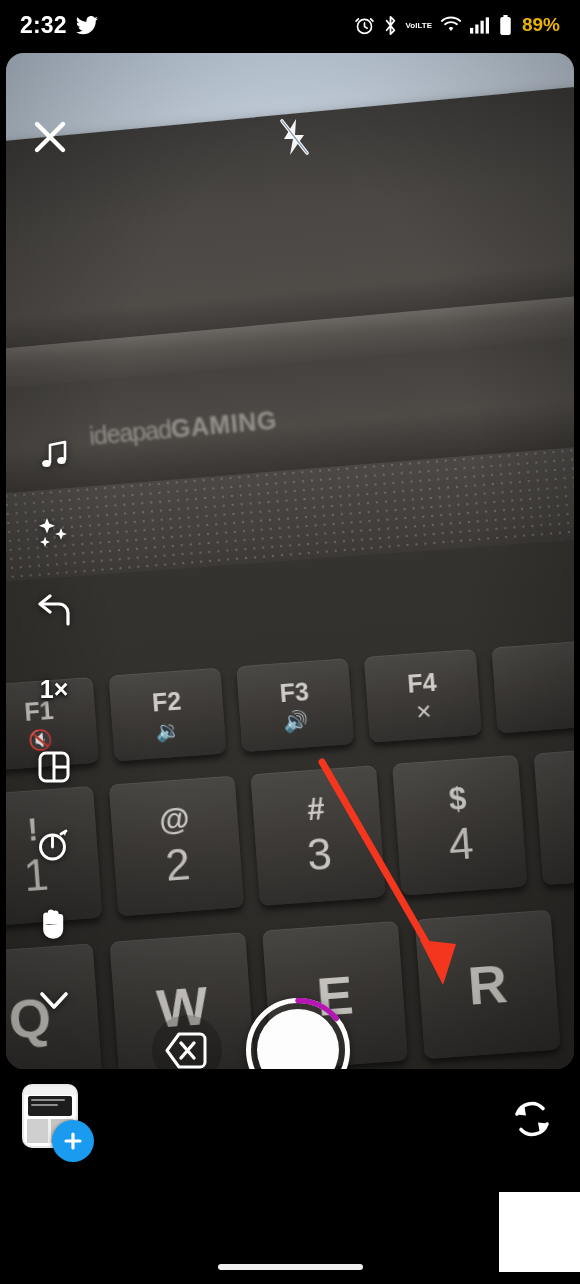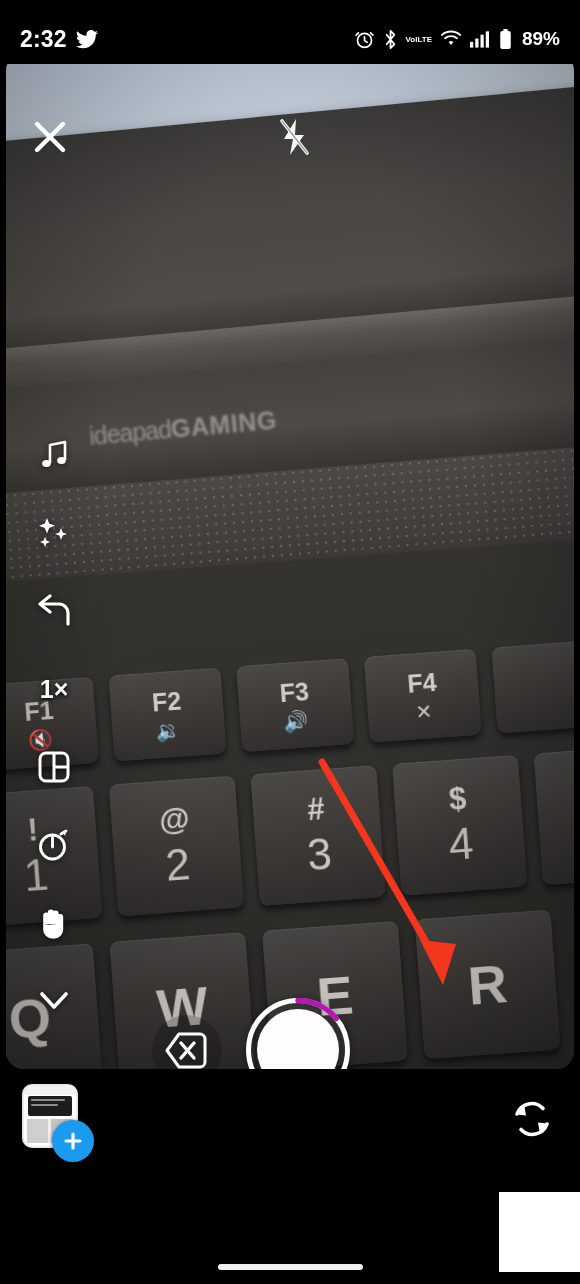--- a/index.html
+++ b/index.html
@@ -1,25 +1,25 @@
 <!DOCTYPE html>
 <html><head>
 <meta charset="utf-8">
 <style>
   html,body{margin:0;padding:0;background:#000;}
   body{width:580px;height:1284px;overflow:hidden;font-family:"Liberation Sans",sans-serif;position:relative;}
 
   
-  .statusbar{position:absolute;left:0;top:14px;width:580px;height:50px;background:#000;
+  .statusbar{position:absolute;left:0;top:0;width:580px;height:50px;background:#000;
              display:flex;align-items:center;justify-content:space-between;padding:0 20px;box-sizing:border-box;z-index:40;}
   .sb-left{display:flex;align-items:center;gap:9px;}
   .sb-time{color:#fff;font-size:23px;font-weight:600;letter-spacing:.2px;}
   .sb-right{display:flex;align-items:center;gap:8px;}
   .sb-icon{display:flex;align-items:flex-start;justify-content:center;}
-  .sb-batt{color:#ffffff;font-size:19px;font-weight:600;margin-left:2px;}
+  .sb-batt{color:#eab308;font-size:19px;font-weight:600;margin-left:2px;}
   .volte{color:#fff;font-size:8px;line-height:7px;font-weight:700;text-align:center;}
 
   
   .viewfinder{position:absolute;left:6px;top:53px;width:568px;height:1016px;border-radius:18px;overflow:hidden;background:#2c2c2c;}
 
   
   .scene{position:absolute;inset:0;}
   .sky{position:absolute;left:-10%;top:-4%;width:120%;height:26%;
        background:linear-gradient(178deg,#b9c6d6 0%,#c3ceda 40%,#cdd5dd 70%,#bfc5c6 100%);
        transform:rotate(-4.2deg);}

